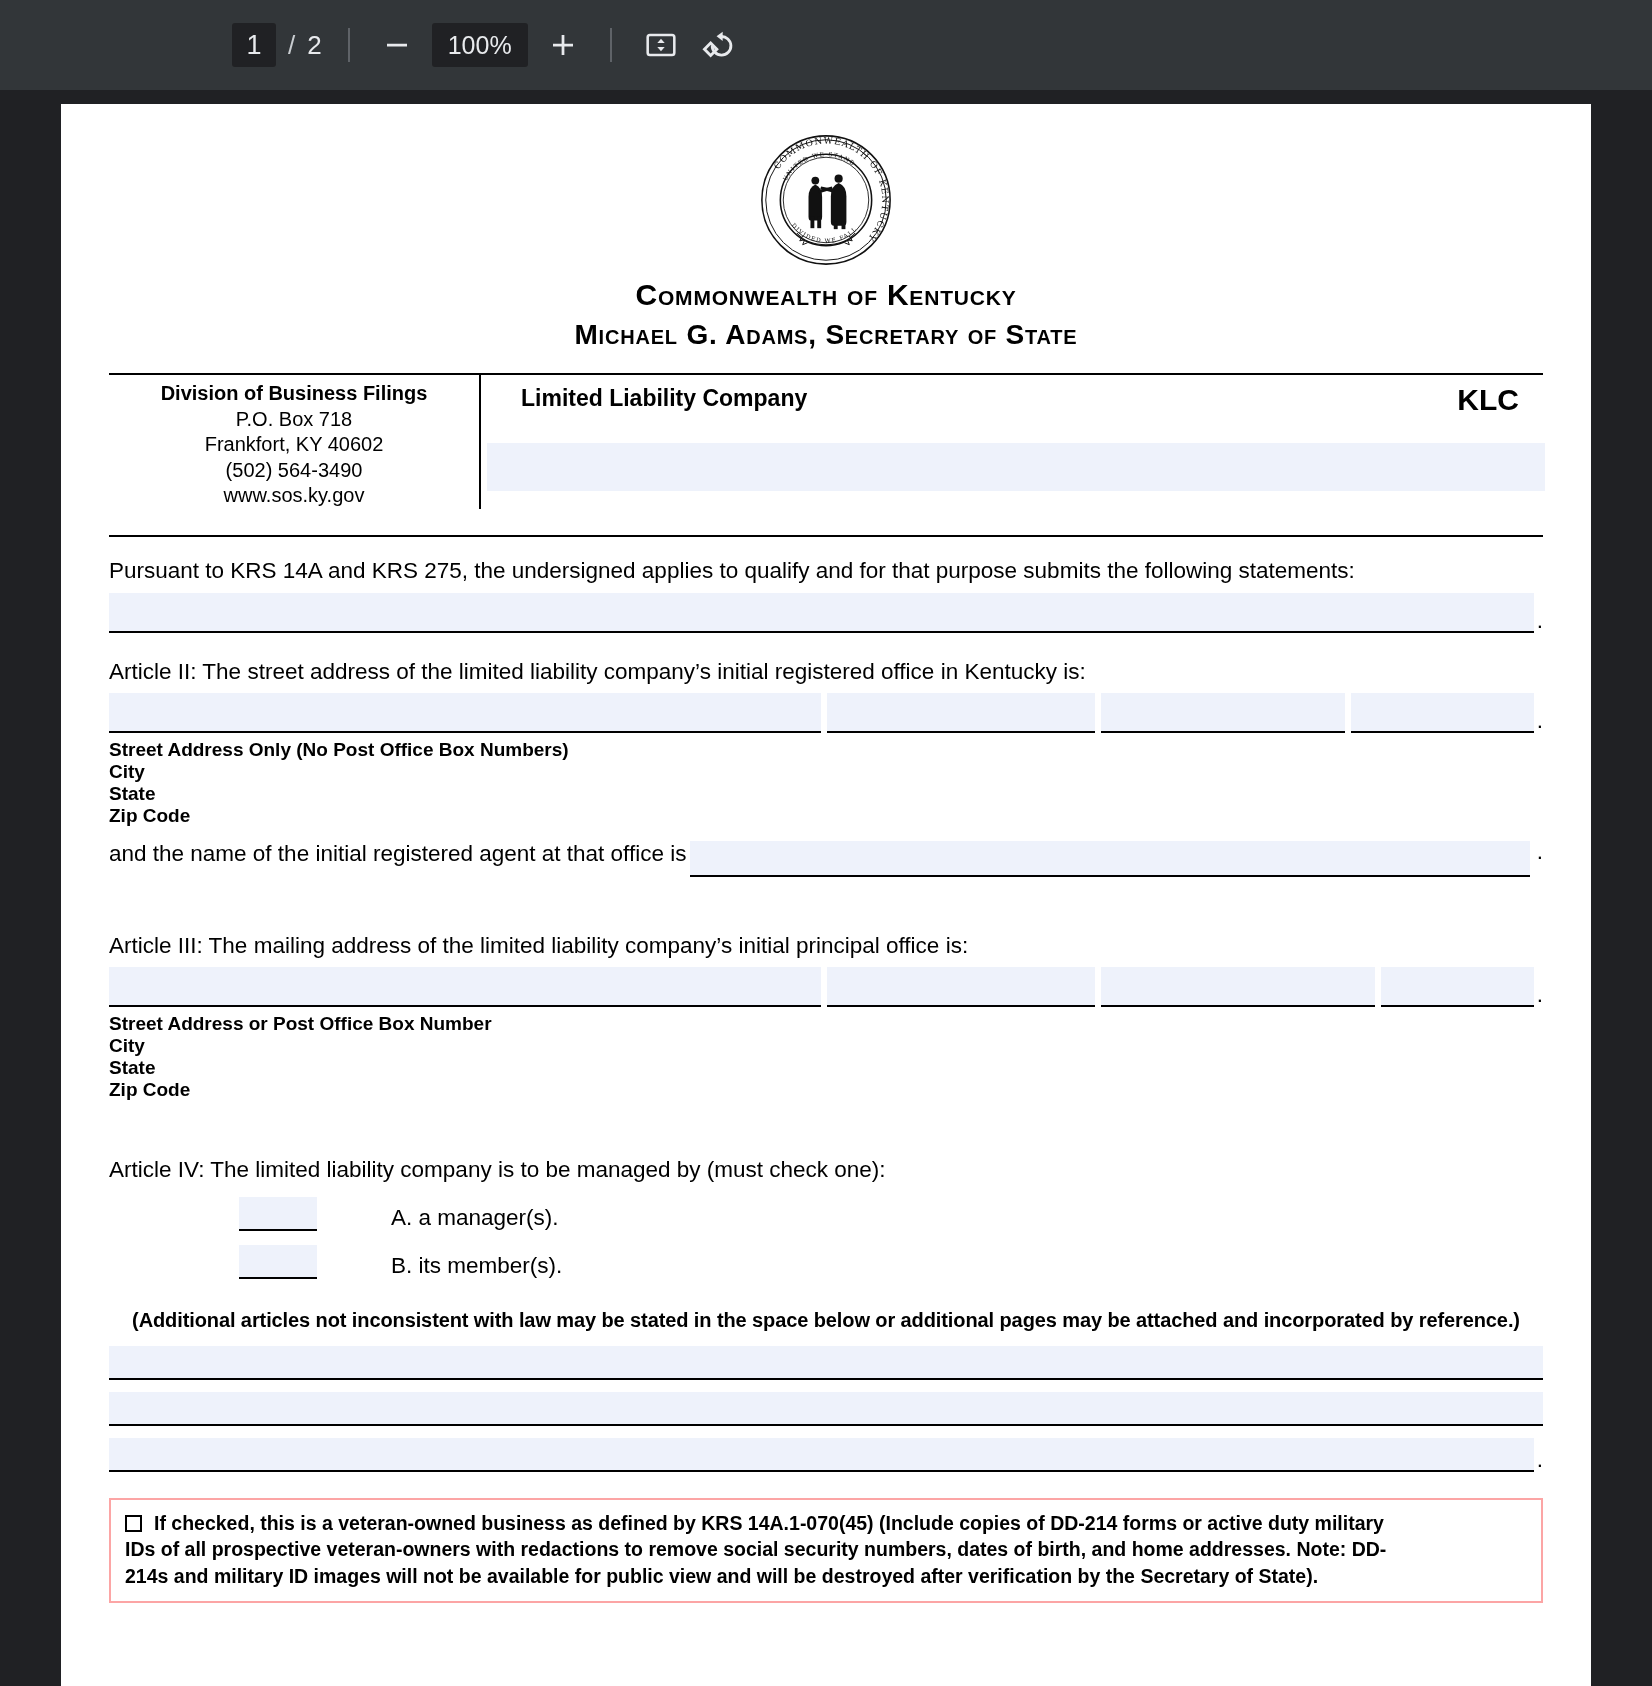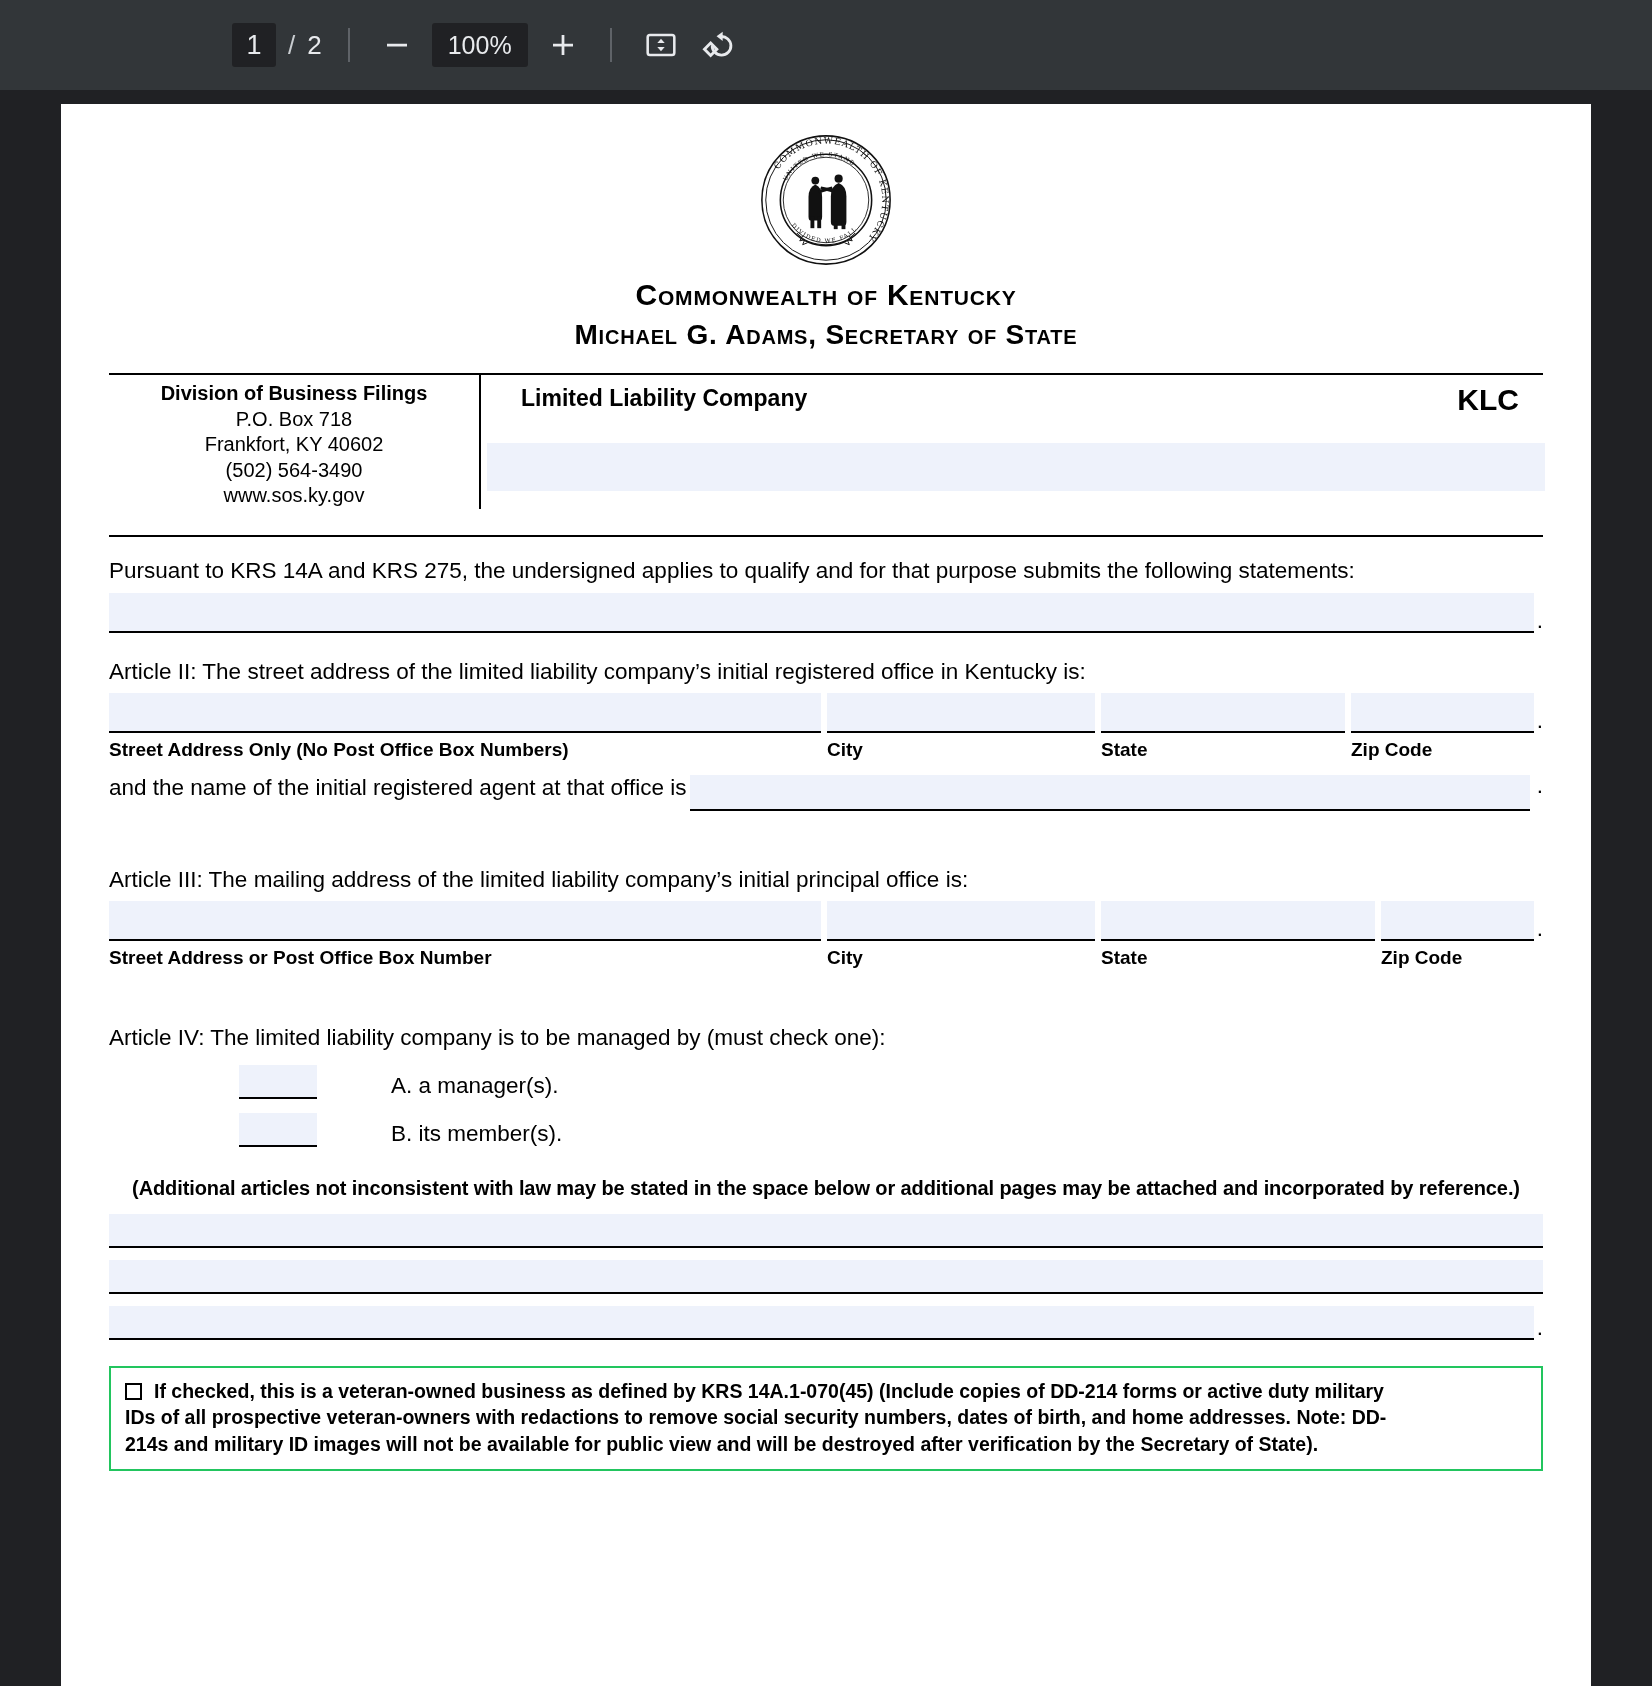--- a/index.html
+++ b/index.html
@@ -125,21 +125,21 @@
   .article { font-size: 22.5px; margin-top: 22px; }
 
   
   .fld { background: #eef2fb; height: 38px; }
   .uline { border-bottom: 2.5px solid #000; }
 
   .row { display: flex; align-items: flex-end; margin-top: 8px; }
   .row .cell { position: relative; }
   .dot { font-size: 22.5px; line-height: 1; padding-left: 3px; padding-bottom: 1px; }
 
-  .lbls { display: flex; margin-top: 6px; font-size: 19px; font-weight: bold; }
+  .lbls { display: flex; margin-top: 6px; font-size: 19px; font-weight: bold; flex-direction: column; }
 
   .agent-line { display: flex; align-items: flex-start; margin-top: 14px; font-size: 22.5px; }
   .agent-fill { flex: 1; margin: 0 4px; }
   .agent-fill .fld { height: 34px; }
 
   
   .opt-row { display: flex; align-items: flex-end; margin-top: 14px; }
   .opt-box { width: 78px; margin-left: 130px; }
   .opt-box .fld { height: 32px; }
   .opt-label { font-size: 22.5px; margin-left: 74px; line-height: 1.1; }
@@ -148,21 +148,21 @@
     font-size: 20px; font-weight: bold; margin-top: 30px; text-align: center;
     letter-spacing: -0.1px;
   }
 
   .extra-lines { margin-top: 14px; }
   .extra-lines .ln { margin-bottom: 12px; position: relative; }
   .extra-lines .ln .fld { height: 32px; }
 
   
   .vet-box {
-    border: 2px solid #22c55e;
+    border: 2px solid #fca5a5;
     margin-top: 26px;
     padding: 10px 14px 12px 14px;
     font-size: 19.5px;
     line-height: 1.35;
     font-weight: bold;
     font-stretch: condensed;
   }
   .vet-cb {
     display: inline-block;
     width: 17px; height: 17px;

